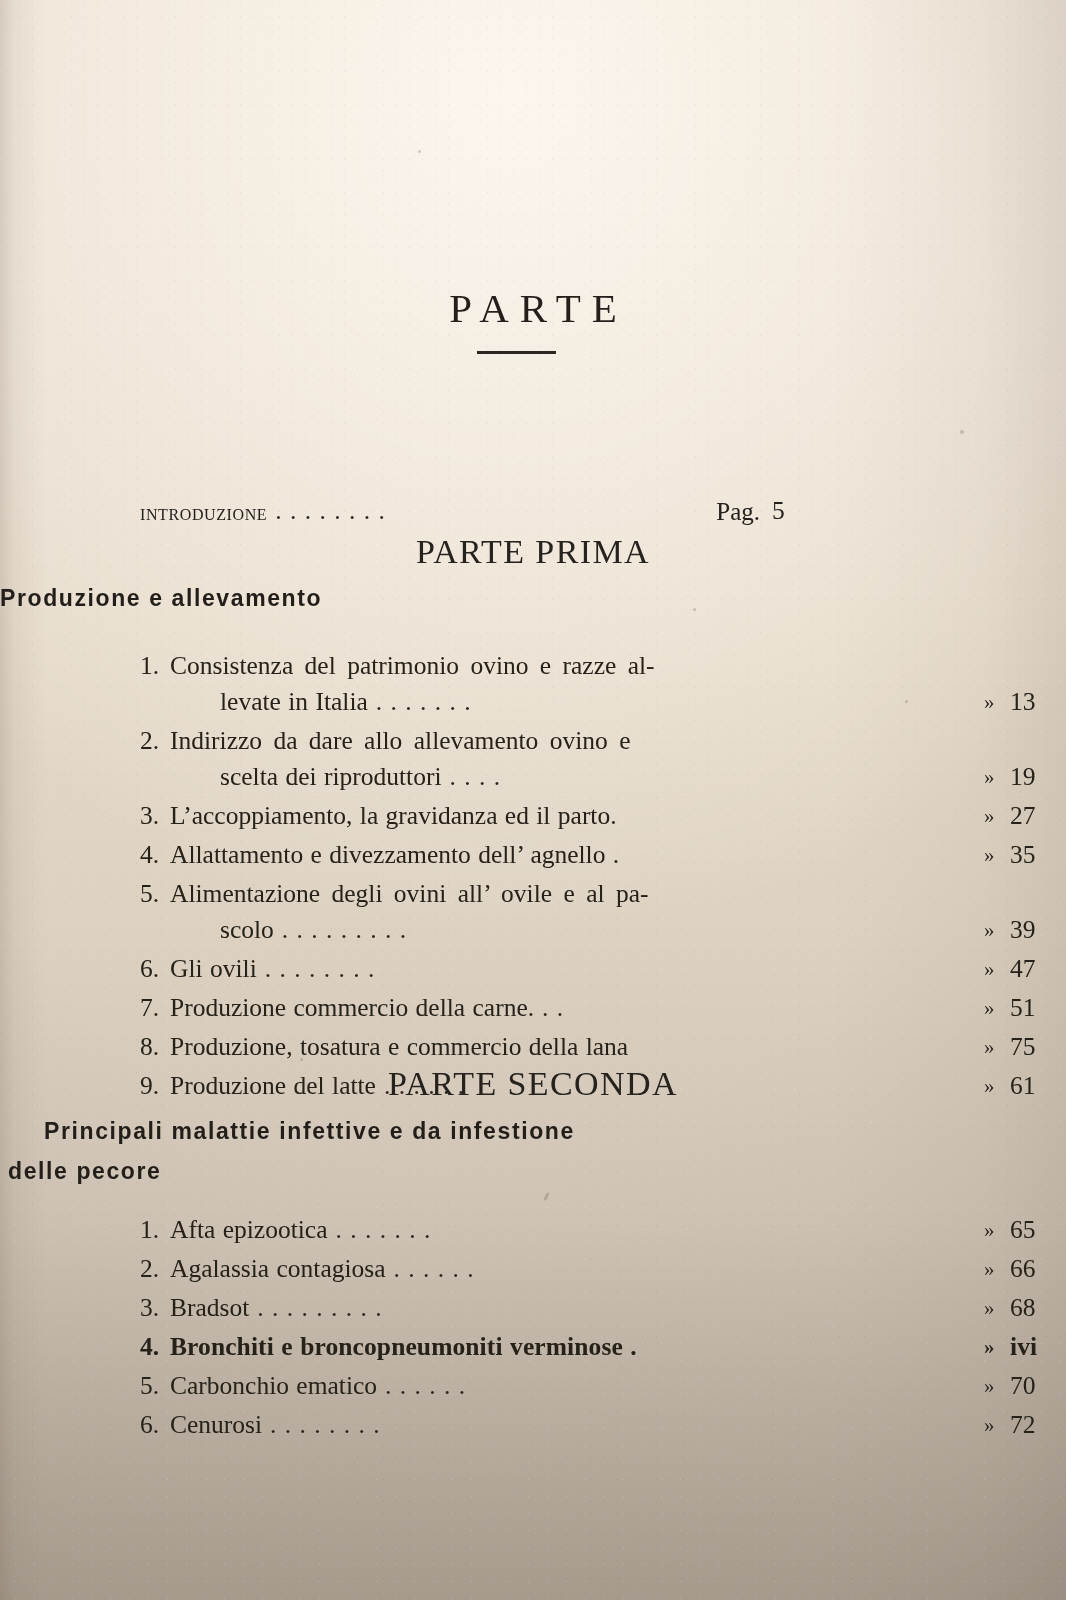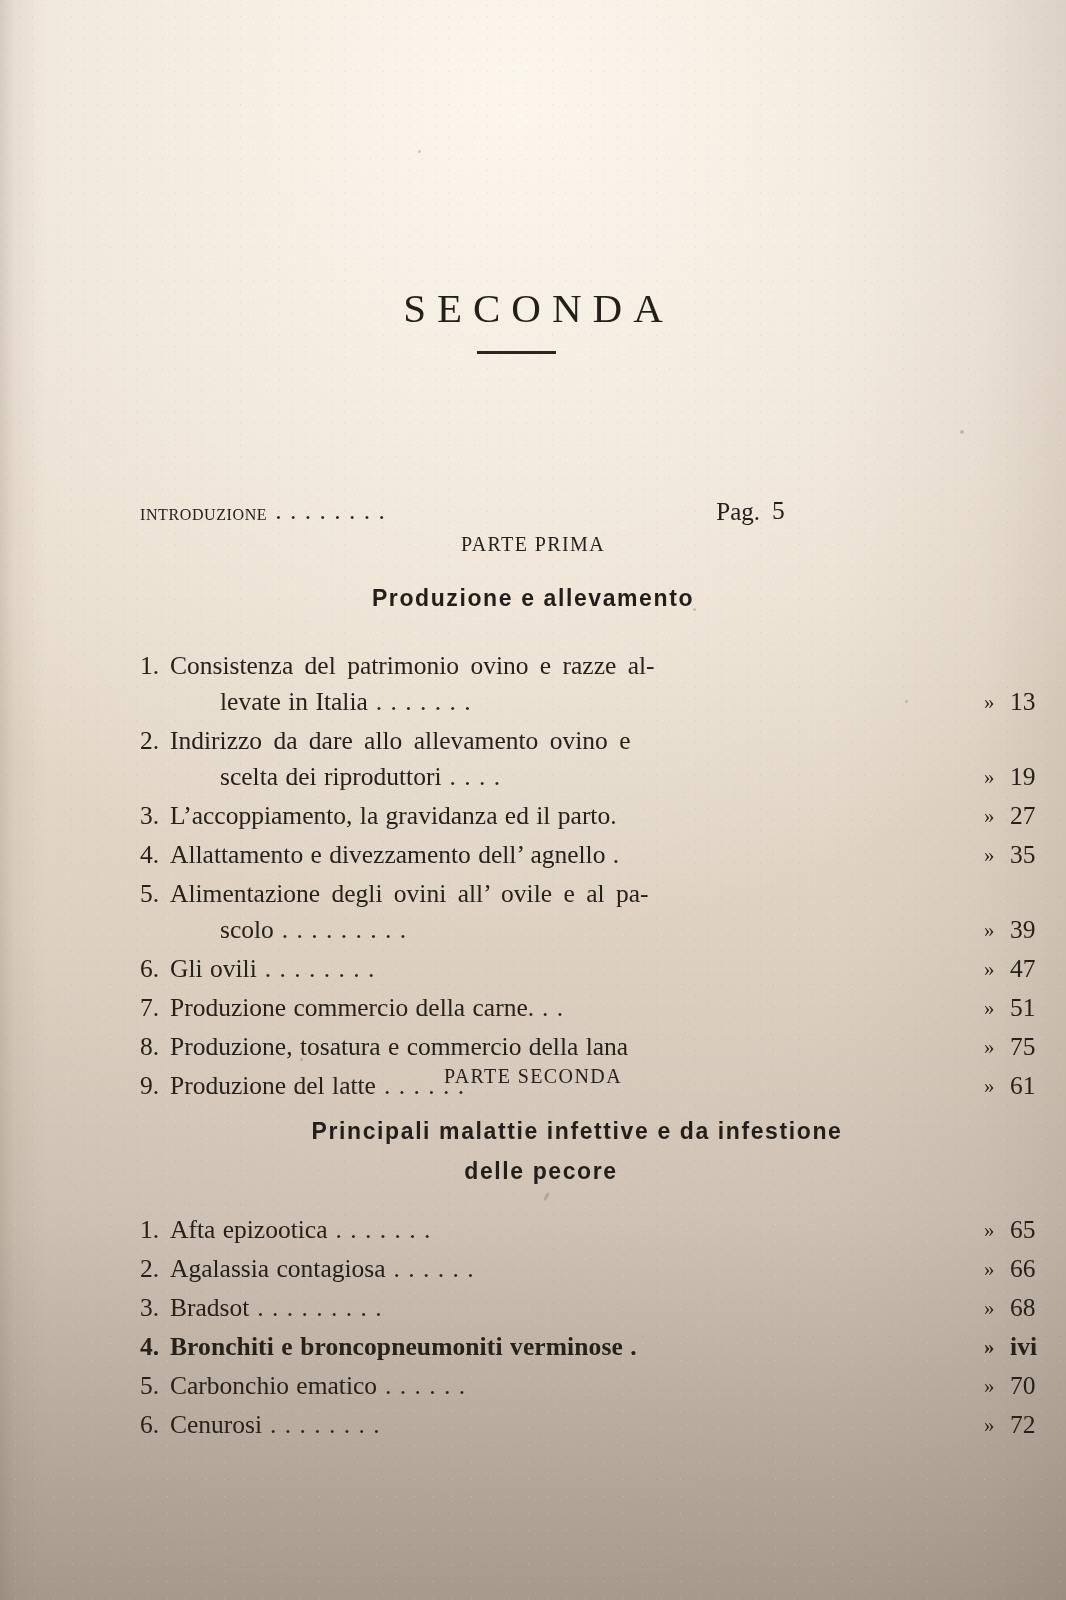--- a/index.html
+++ b/index.html
@@ -115,29 +115,28 @@
     font-variant: small-caps;
     text-transform: lowercase;
   }
   .smallcaps::first-letter { font-size: 1em; }
 
   .part-heading {
     position: absolute;
     left: 0;
     width: 1066px;
     text-align: center;
-    font-size: 20px;
+    font-size: 34px;
     letter-spacing: 1.4px;
     color: #26221e;
   }
   .part-sub {
     position: absolute;
     left: 0;
     width: 1066px;
-    text-align: center;
     font-family: "Liberation Sans", "DejaVu Sans", sans-serif;
     font-weight: bold;
     font-size: 23px;
     letter-spacing: 1.6px;
     color: #221e1a;
   }
 
   
   .toc-list {
     position: absolute;
@@ -205,21 +204,21 @@
 
   <div class="spot" style="left:960px;top:430px;width:4px;height:4px;"></div>
   <div class="spot" style="left:905px;top:700px;width:3px;height:3px;"></div>
   <div class="spot" style="left:545px;top:1192px;width:3px;height:9px;transform:rotate(28deg);"></div>
   <div class="spot" style="left:418px;top:150px;width:3px;height:3px;"></div>
   <div class="spot" style="left:300px;top:1058px;width:3px;height:3px;"></div>
   <div class="spot" style="left:693px;top:608px;width:3px;height:3px;"></div>
 
   <div class="content">
 
-    <div class="doc-title">SECONDA</div>
+    <div class="doc-title">PARTE</div>
     <div class="title-rule"></div>
 
     <div class="intro-row">
       <span class="smallcaps">INTRODUZIONE</span>
       <span class="leader">. .    .     .     .     .     .    .</span>
       <span style="font-size:25px;padding-right:12px;">Pag.</span>
       <span class="pg">5</span>
     </div>
 
     <div class="part-heading" style="top:533px;">PARTE PRIMA</div>

